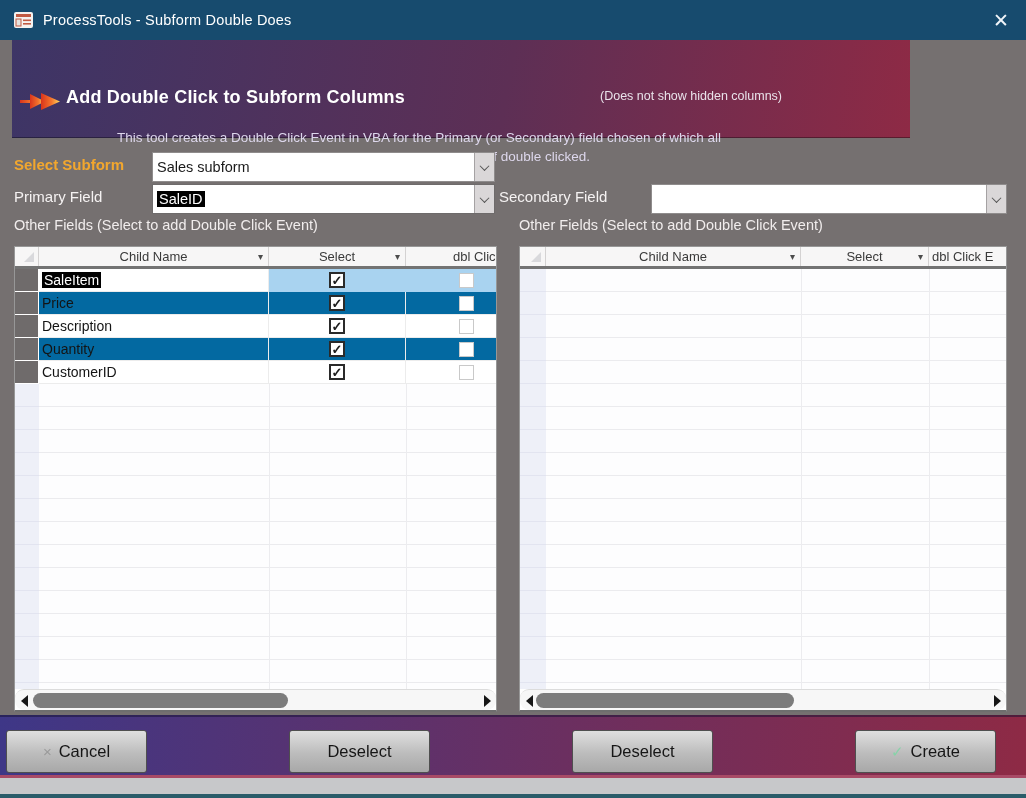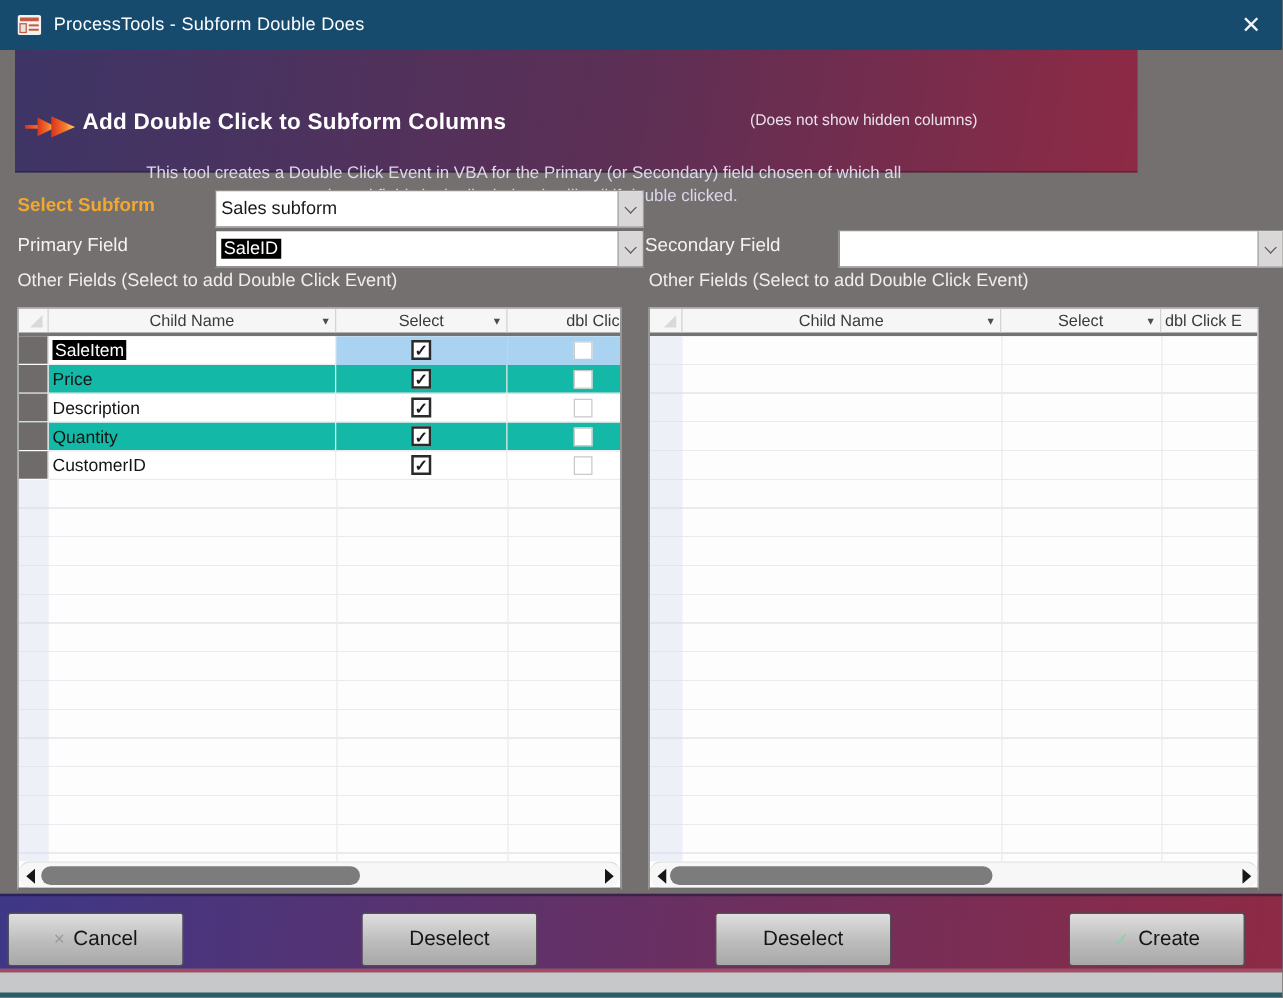--- a/index.html
+++ b/index.html
@@ -31,21 +31,21 @@
   .hdr-title { position:absolute; left:54px; top:47px; color:#fff; font-size:18px; font-weight:bold; letter-spacing:.2px; }
   .hdr-note  { position:absolute; left:588px; top:49px; color:#e9e2ea; font-size:12.5px; }
   .hdr-desc  { position:absolute; left:45px; top:88px; width:724px; text-align:center;
                color:#ddd7ec; font-size:13.5px; line-height:19px; }
   
   .lbl { position:absolute; color:#f5f2f2; font-size:15px; }
   .lbl-gold { color:#f2a72e; font-weight:bold; }
   
   .combo {
     position:absolute; height:30px; background:#fff;
-    border:1px solid #8f8c8c; display:flex; align-items:stretch;margin-left:20px;
+    border:1px solid #8f8c8c; display:flex; align-items:stretch;
   }
   .combo-val { flex:1; display:flex; align-items:center; padding-left:4px;
                font-size:14.5px; color:#1a1a1a; overflow:hidden; white-space:nowrap; }
   .hl-black { background:#000; color:#fff; padding:0 2px; }
   .combo-btn { width:20px; background:#dad7d8; border-left:1px solid #a5a2a3;
                display:flex; align-items:center; justify-content:center; cursor:pointer; }
   .chev { width:7px; height:7px; border-left:1.6px solid #555; border-bottom:1.6px solid #555;
           transform:rotate(-45deg) translate(1px,-1px); }
   
   .grid {
@@ -57,21 +57,21 @@
               border-bottom:3px solid #737373; font-size:13px; color:#3a3a3a; }
   .ghc { display:flex; align-items:center; justify-content:center; position:relative;
          border-right:1px solid #d4d2d2; overflow:hidden; white-space:nowrap; cursor:pointer; }
   .ghc.last { border-right:none; justify-content:flex-start; padding-left:3px; }
   .corner { border-right:1px solid #d4d2d2; position:relative; cursor:pointer; }
   .corner:after { content:""; position:absolute; right:4px; top:5px;
                   border-left:10px solid transparent; border-bottom:10px solid #d9d9dc; }
   .sort-arrow { position:absolute; right:5px; top:4px; font-size:10px; color:#4c4c4c; }
   .grid-rows { flex:0 0 auto; }
   .grow { height:23px; display:flex; background:#fff; cursor:pointer; }
-  .grow.alt { background:#14b8a6; }
+  .grow.alt { background:#0369a1; }
   .rowsel { flex:0 0 auto; background:#6f6b6b; border-bottom:1px solid #fff; border-right:1px solid #fff; }
   .cellname { display:flex; align-items:center; padding-left:3px; font-size:14px; color:#141414;
               border-right:1px solid #ececec; border-bottom:1px solid #ececec; white-space:nowrap; overflow:hidden; }
   .cellsel,.celldbl { display:flex; align-items:center; justify-content:center;
               border-right:1px solid #ececec; border-bottom:1px solid #ececec; }
   .celldbl { border-right:none; }
   .celldbl .cb { margin-left:30px; }
   .grow.sel .cellsel, .grow.sel .celldbl { background:#a9d3f0; border-color:#a9d3f0; }
   .cb { width:16px; height:16px; background:#fff; display:flex; align-items:center;
         justify-content:center; font-size:13px; color:#1c1c1c; cursor:pointer; }
@@ -160,21 +160,21 @@
 <div class="lbl" style="left:14px; top:188px;">Primary Field</div>
 <div class="combo" style="left:152px; top:184px; width:343px; border-color:#6e6b6b;justify-content:flex-end;">
   <div class="combo-val">
       <span class="hl-black">SaleID</span>
     </div>
   <div class="combo-btn">
       <span class="chev"></span>
     </div>
 </div>
 
-<div class="lbl" style="left:516px; top:188px;">Secondary Field</div>
+<div class="lbl" style="left:499px; top:188px;">Secondary Field</div>
 <div class="combo" style="left:651px; top:184px; width:356px;">
   <div class="combo-val"></div>
   <div class="combo-btn">
       <span class="chev"></span>
     </div>
 </div>
 
 <div class="lbl" style="left:14px; top:217px; font-size:14.5px; color:#f1eded;">Other Fields (Select to add Double Click Event)</div>
 <div class="lbl" style="left:519px; top:217px; font-size:14.5px; color:#f1eded;">Other Fields (Select to add Double Click Event)</div>
 

